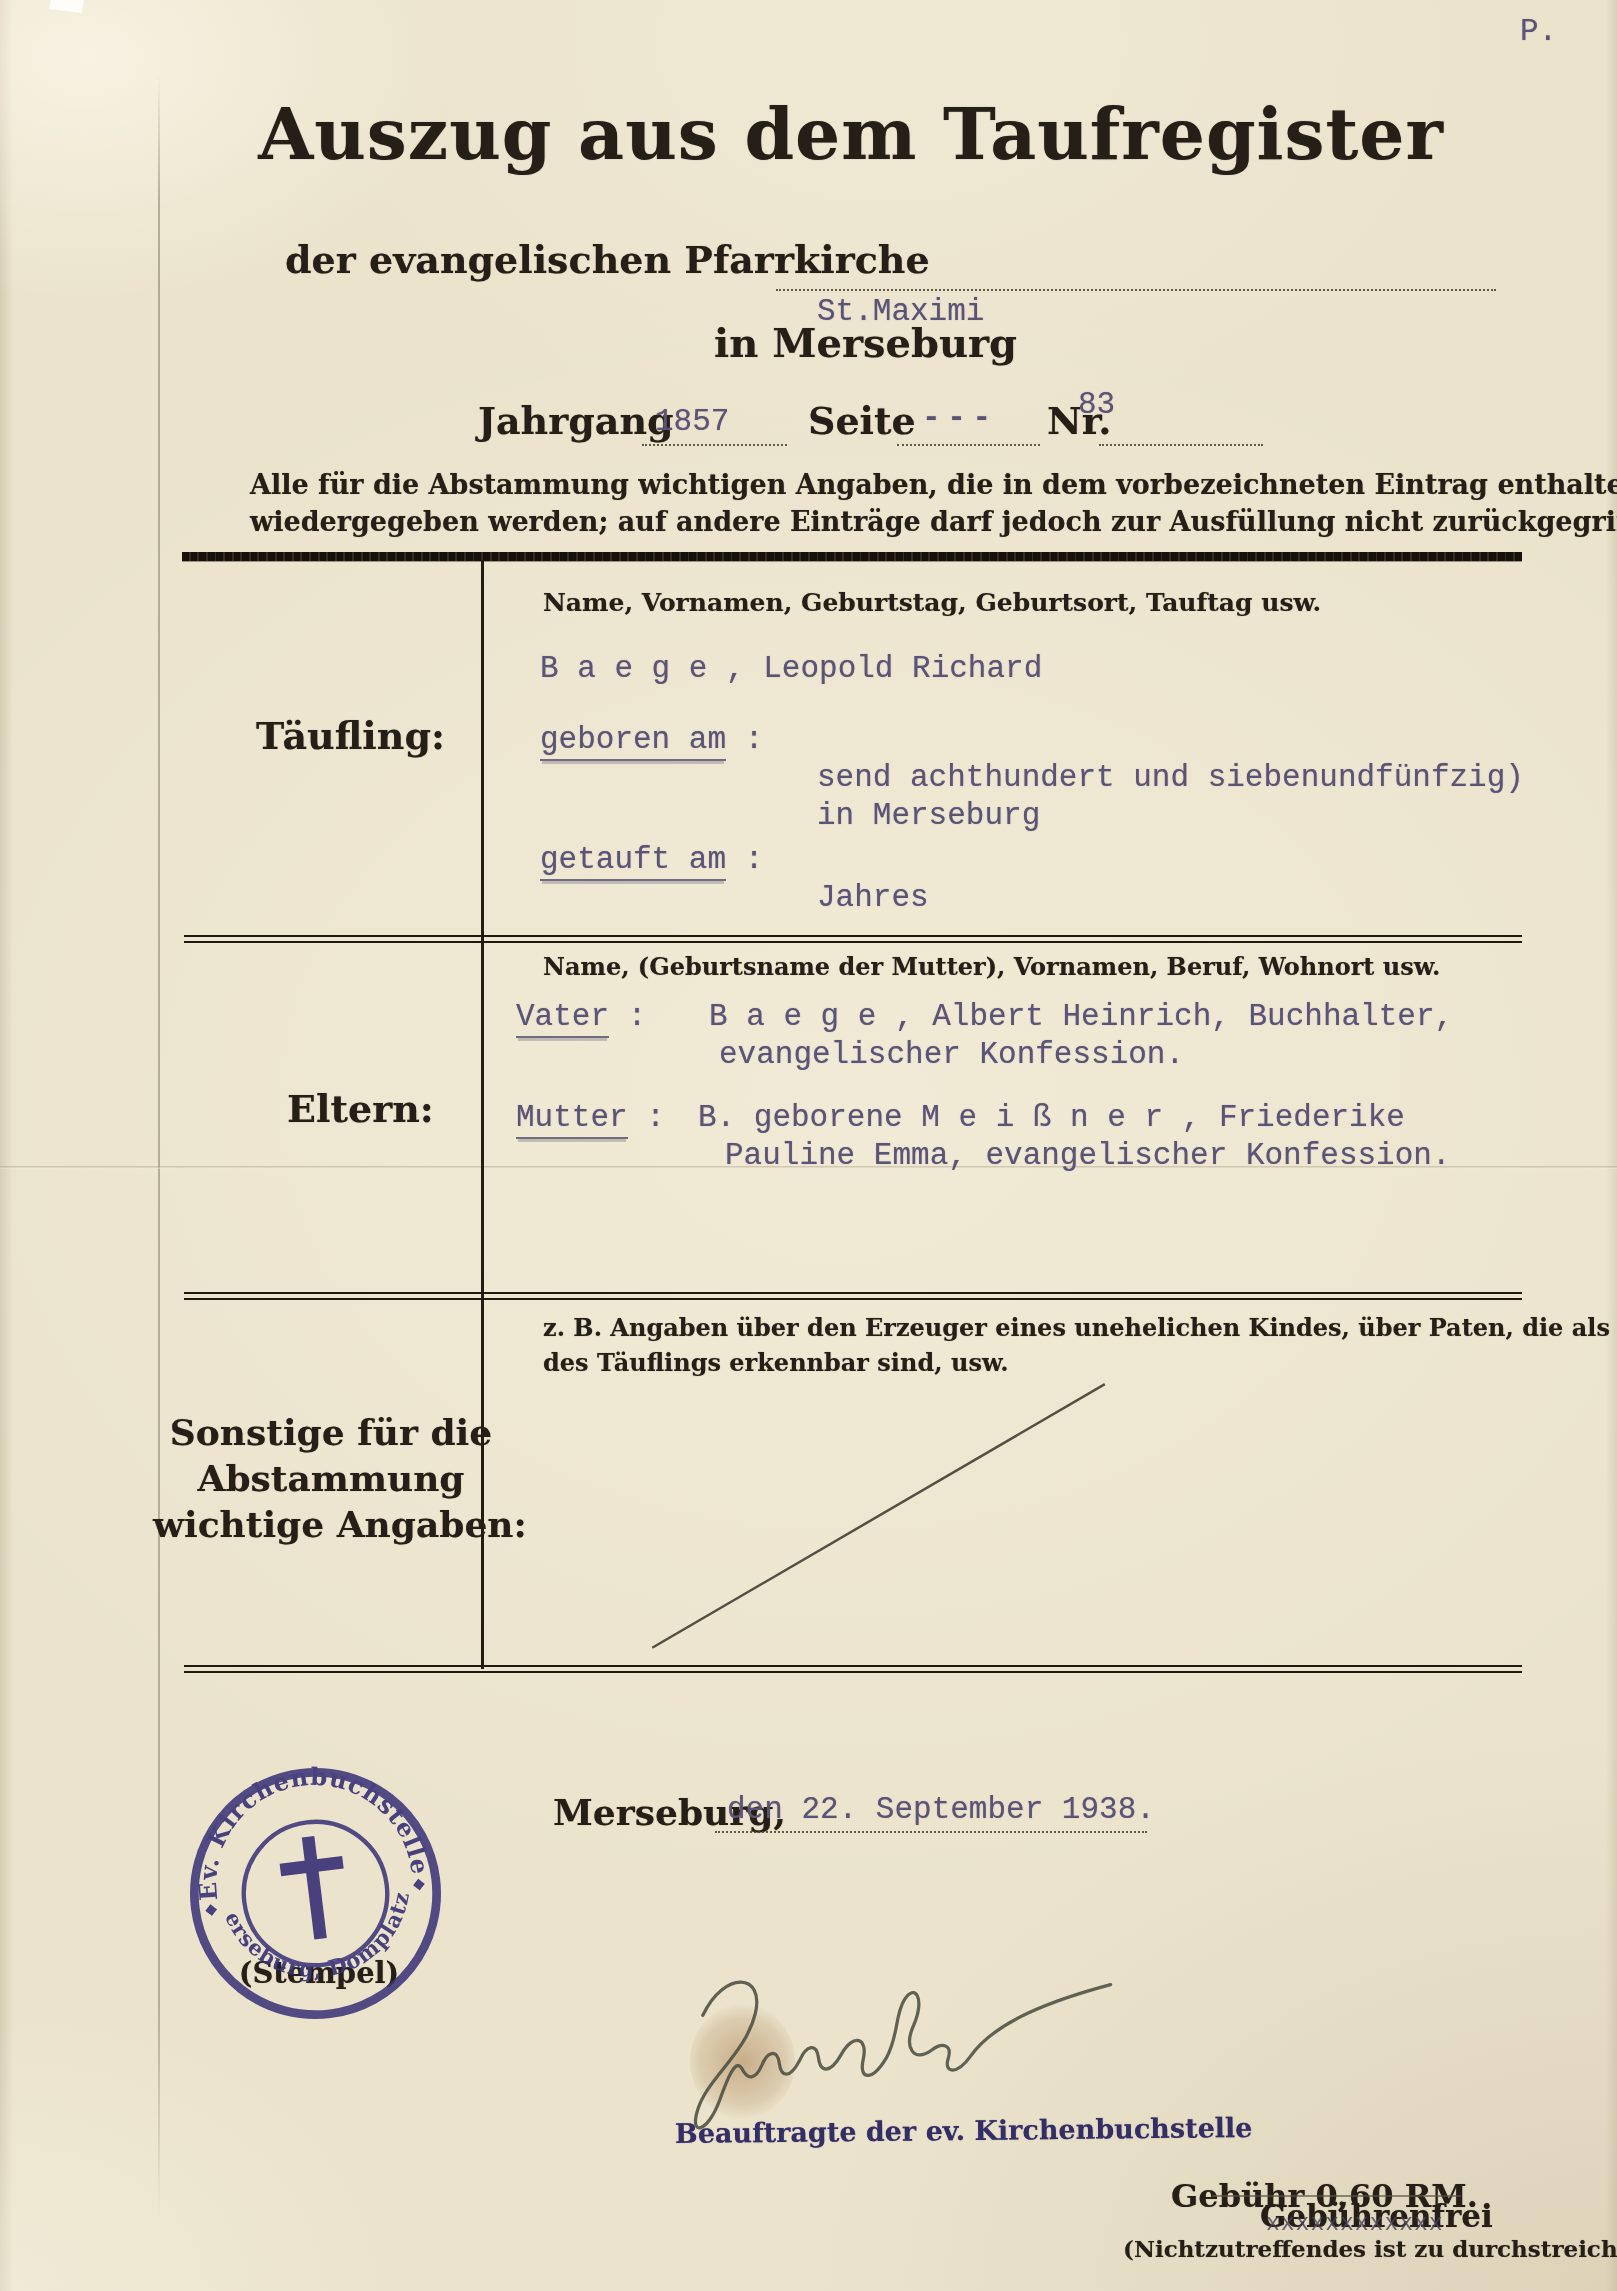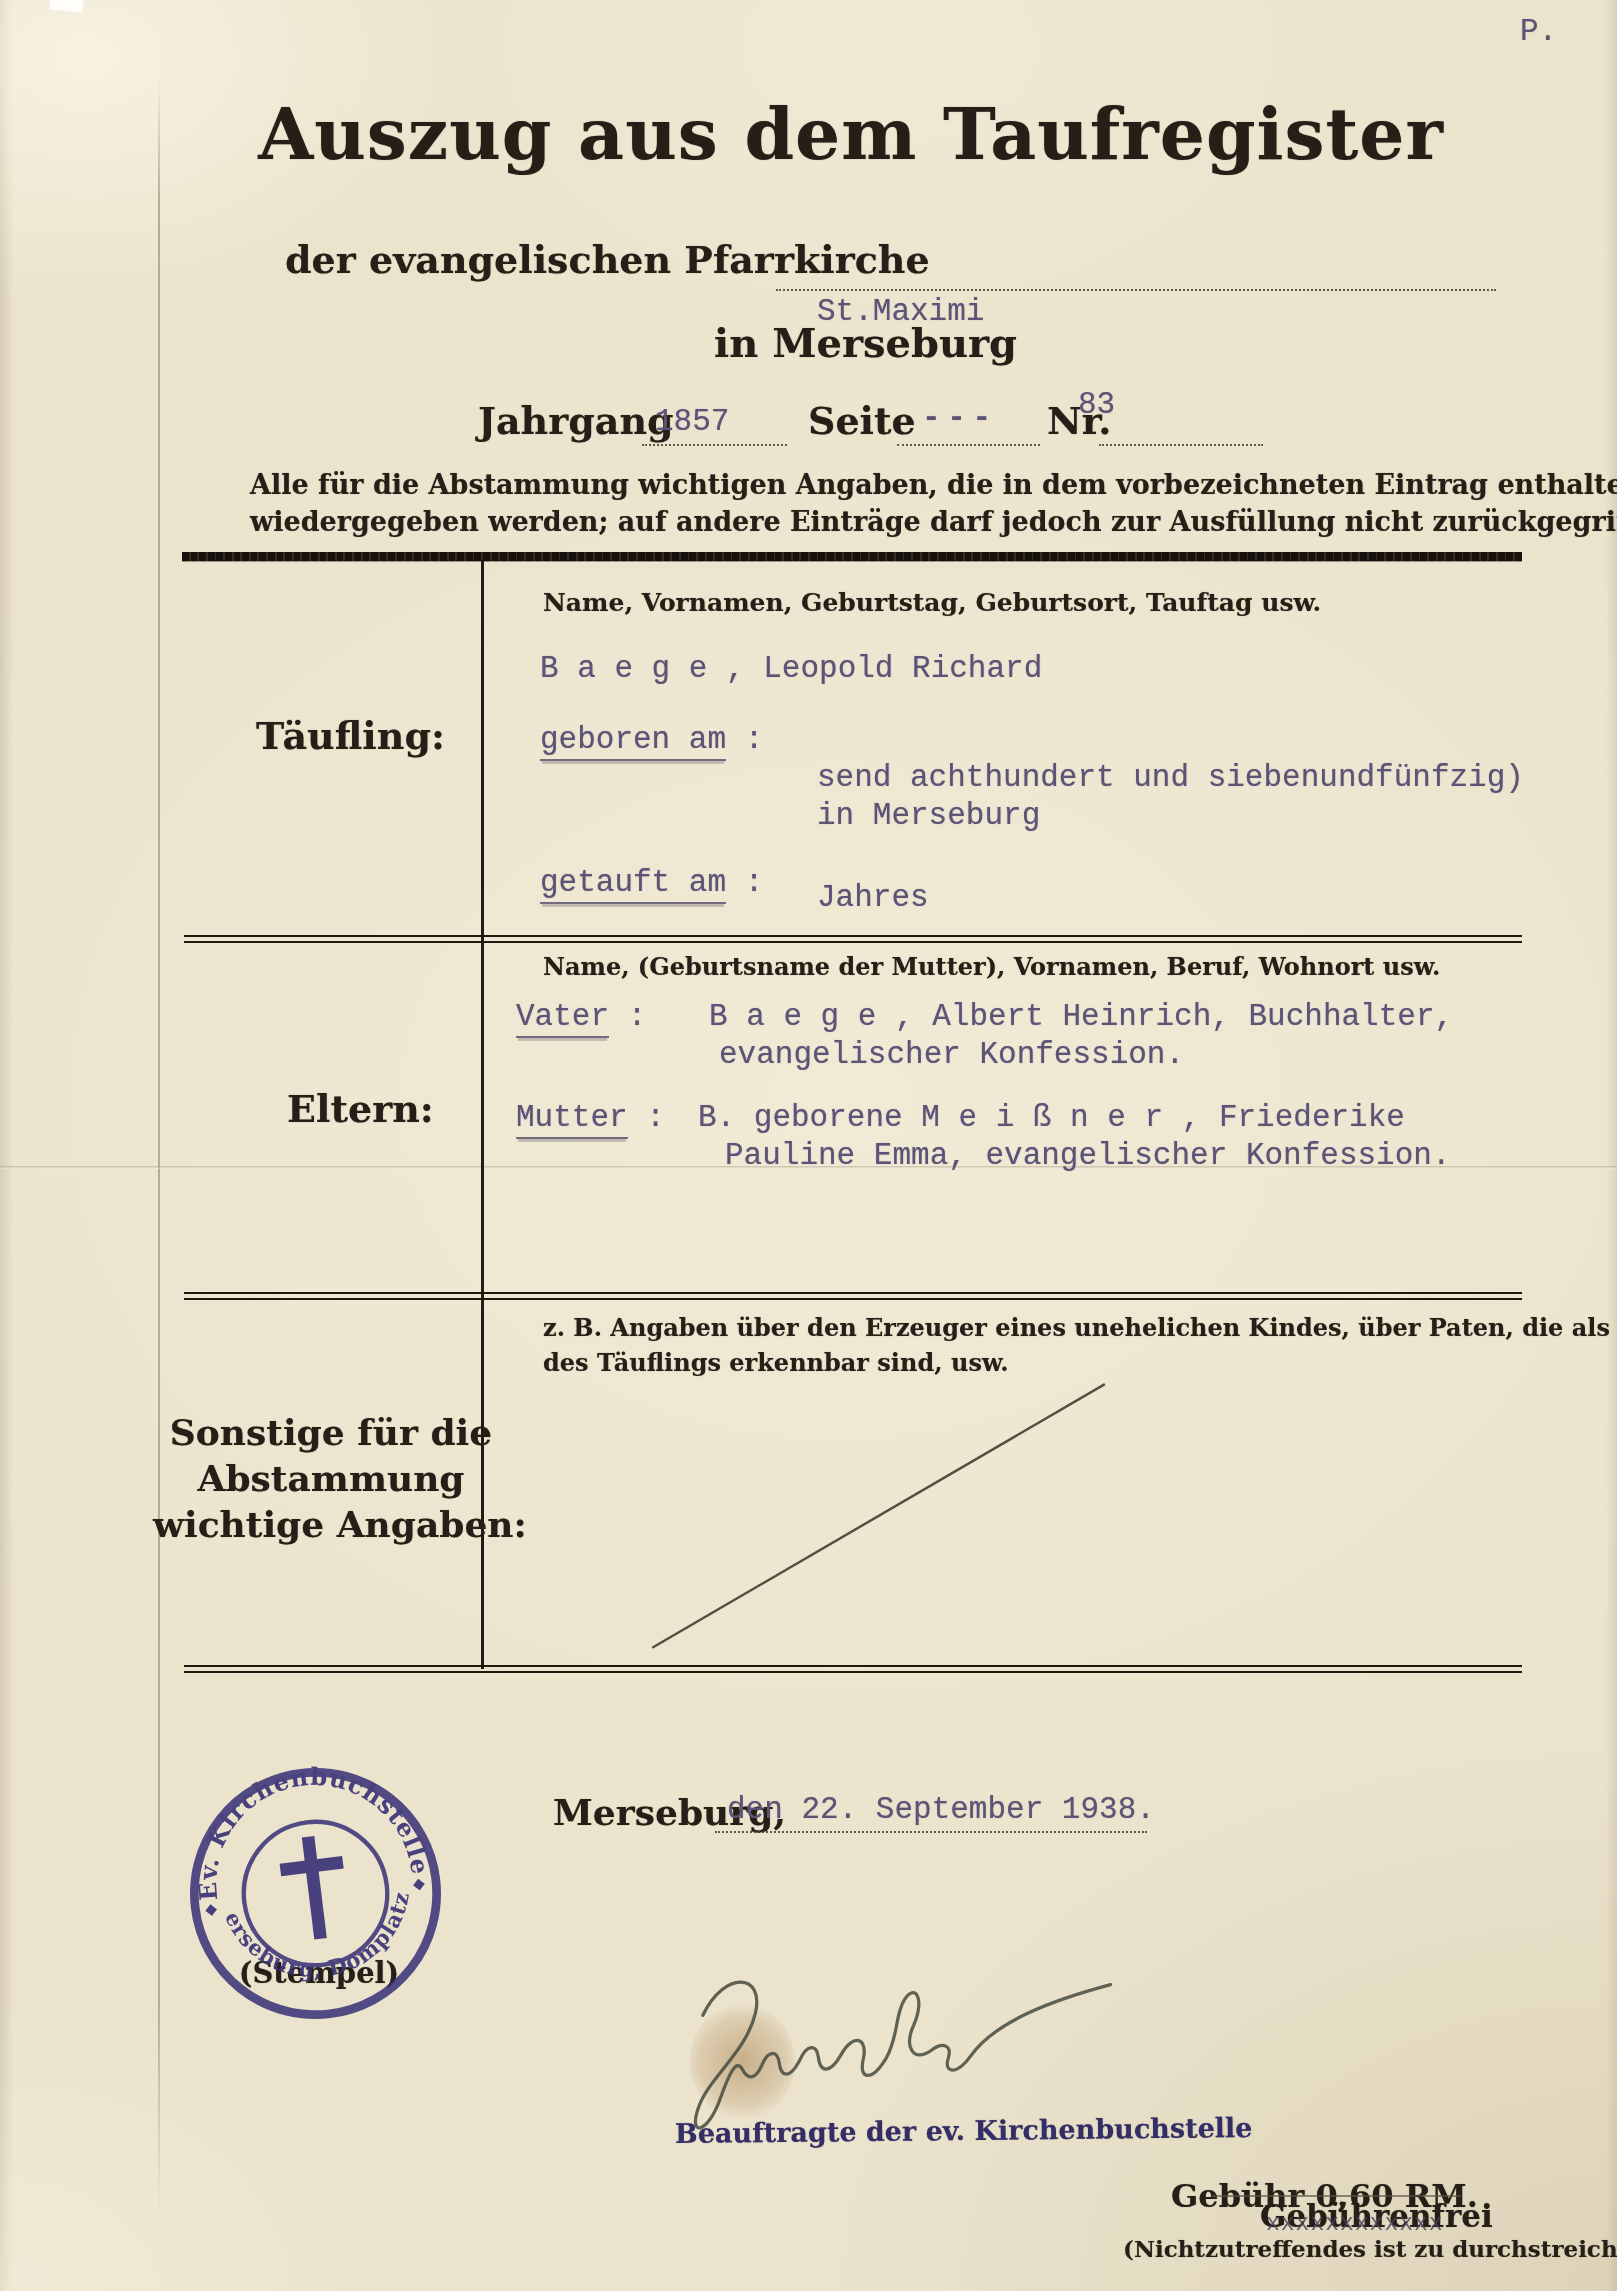--- a/index.html
+++ b/index.html
@@ -78,21 +78,21 @@
 
   <div class="pos fraktur" style="left:256px;top:715px;font-size:38px;">Täufling:</div>
   <div class="pos fraktur" style="left:543px;top:589px;font-size:25px;">Name, Vornamen, Geburtstag, Geburtsort, Tauftag usw.</div>
   <div class="pos type" style="left:540px;top:652px;font-size:31px;">B a e g e , Leopold Richard</div>
   <div class="pos type" style="left:540px;top:723px;font-size:31px;">
     <span class="tline">geboren am</span>
     <span>:</span>
   </div>
   <div class="pos type" style="left:817px;top:761px;font-size:31px;">send achthundert und siebenundfünfzig)</div>
   <div class="pos type" style="left:817px;top:799px;font-size:31px;">in Merseburg</div>
-  <div class="pos type" style="left:540px;top:866px;font-size:31px;">
+  <div class="pos type" style="left:540px;top:843px;font-size:31px;">
     <span class="tline">getauft am</span>
     <span>:</span>
   </div>
   <div class="pos type" style="left:817px;top:881px;font-size:31px;">Jahres</div>
 
   <div class="pos fraktur" style="left:287px;top:1088px;font-size:38px;">Eltern:</div>
   <div class="pos fraktur" style="left:543px;top:954px;font-size:24px;">Name, (Geburtsname der Mutter), Vornamen, Beruf, Wohnort usw.</div>
   <div class="pos type" style="left:516px;top:1000px;font-size:31px;">
     <span class="tline">Vater</span>
     <span>:</span>

